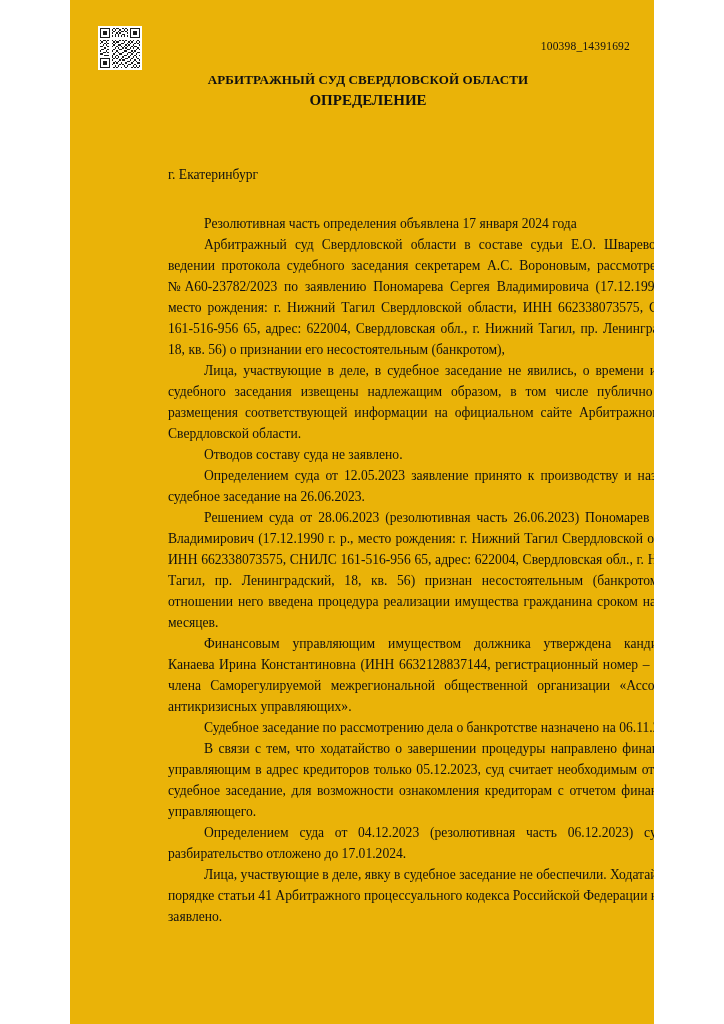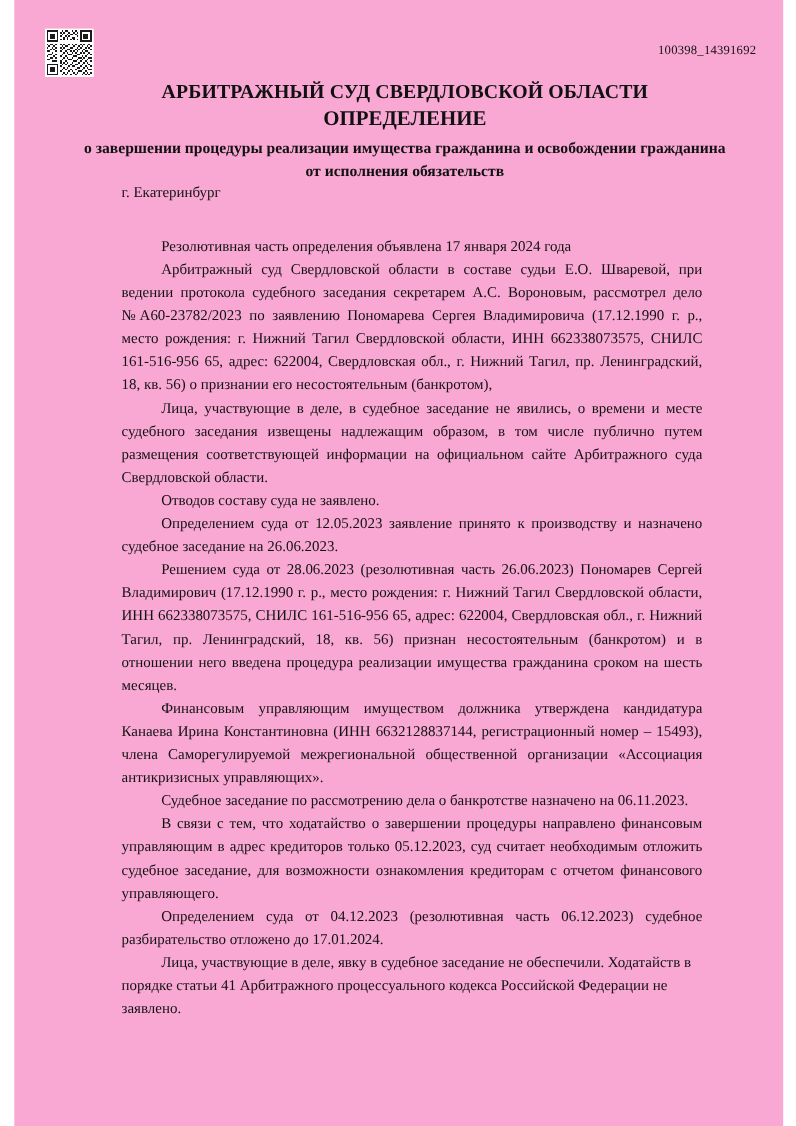--- a/index.html
+++ b/index.html
@@ -6,24 +6,24 @@
     margin: 0;
     padding: 0;
     background: #ffffff;
   }
   body {
     font-family: "Liberation Serif", "DejaVu Serif", serif;
     color: #111111;
   }
   .page {
     position: relative;
-    width: 699px;
+    width: 584px;
     height: 1024px;
     margin: 0 auto;
-    background: #f9a8d4;
+    background: #eab308;
     overflow: hidden;
     box-sizing: border-box;
   }
 
   
   .header-strip {
     position: absolute;
     top: 26px;
     left: 0;
     right: 0;
@@ -56,22 +56,22 @@
     left: 60px;
     right: 48px;
     text-align: center;
   }
   .title-main,
   .title-sub,
   .title-desc {
     font-weight: bold;
     line-height: 1.28;
   }
-  .title-main { font-size: 18px; letter-spacing: 0.1px; }
-  .title-sub  { font-size: 19px; margin-top: 2px; }
+  .title-main { font-size: 13px; letter-spacing: 0.1px; }
+  .title-sub  { font-size: 15px; margin-top: 2px; }
   .title-desc {
     font-size: 14.2px;
     margin-top: 4px;
     line-height: 1.42;
   }
 
   
   .meta {
     position: absolute;
     top: 165px;
@@ -334,21 +334,20 @@
         </g>
       </svg>
     </div>
 
     <div class="doc-number">100398_14391692</div>
   </div>
 
   <div class="titles">
     <div class="title-main">АРБИТРАЖНЫЙ СУД СВЕРДЛОВСКОЙ ОБЛАСТИ</div>
     <div class="title-sub">ОПРЕДЕЛЕНИЕ</div>
-    <div class="title-desc">о завершении процедуры реализации имущества гражданина и освобождении гражданина от исполнения обязательств</div>
   </div>
 
   <div class="meta">
     <div class="meta-row">
       <span class="meta-city">г. Екатеринбург</span>
       <span></span>
     </div>
   </div>
 
   <div class="body-text">

